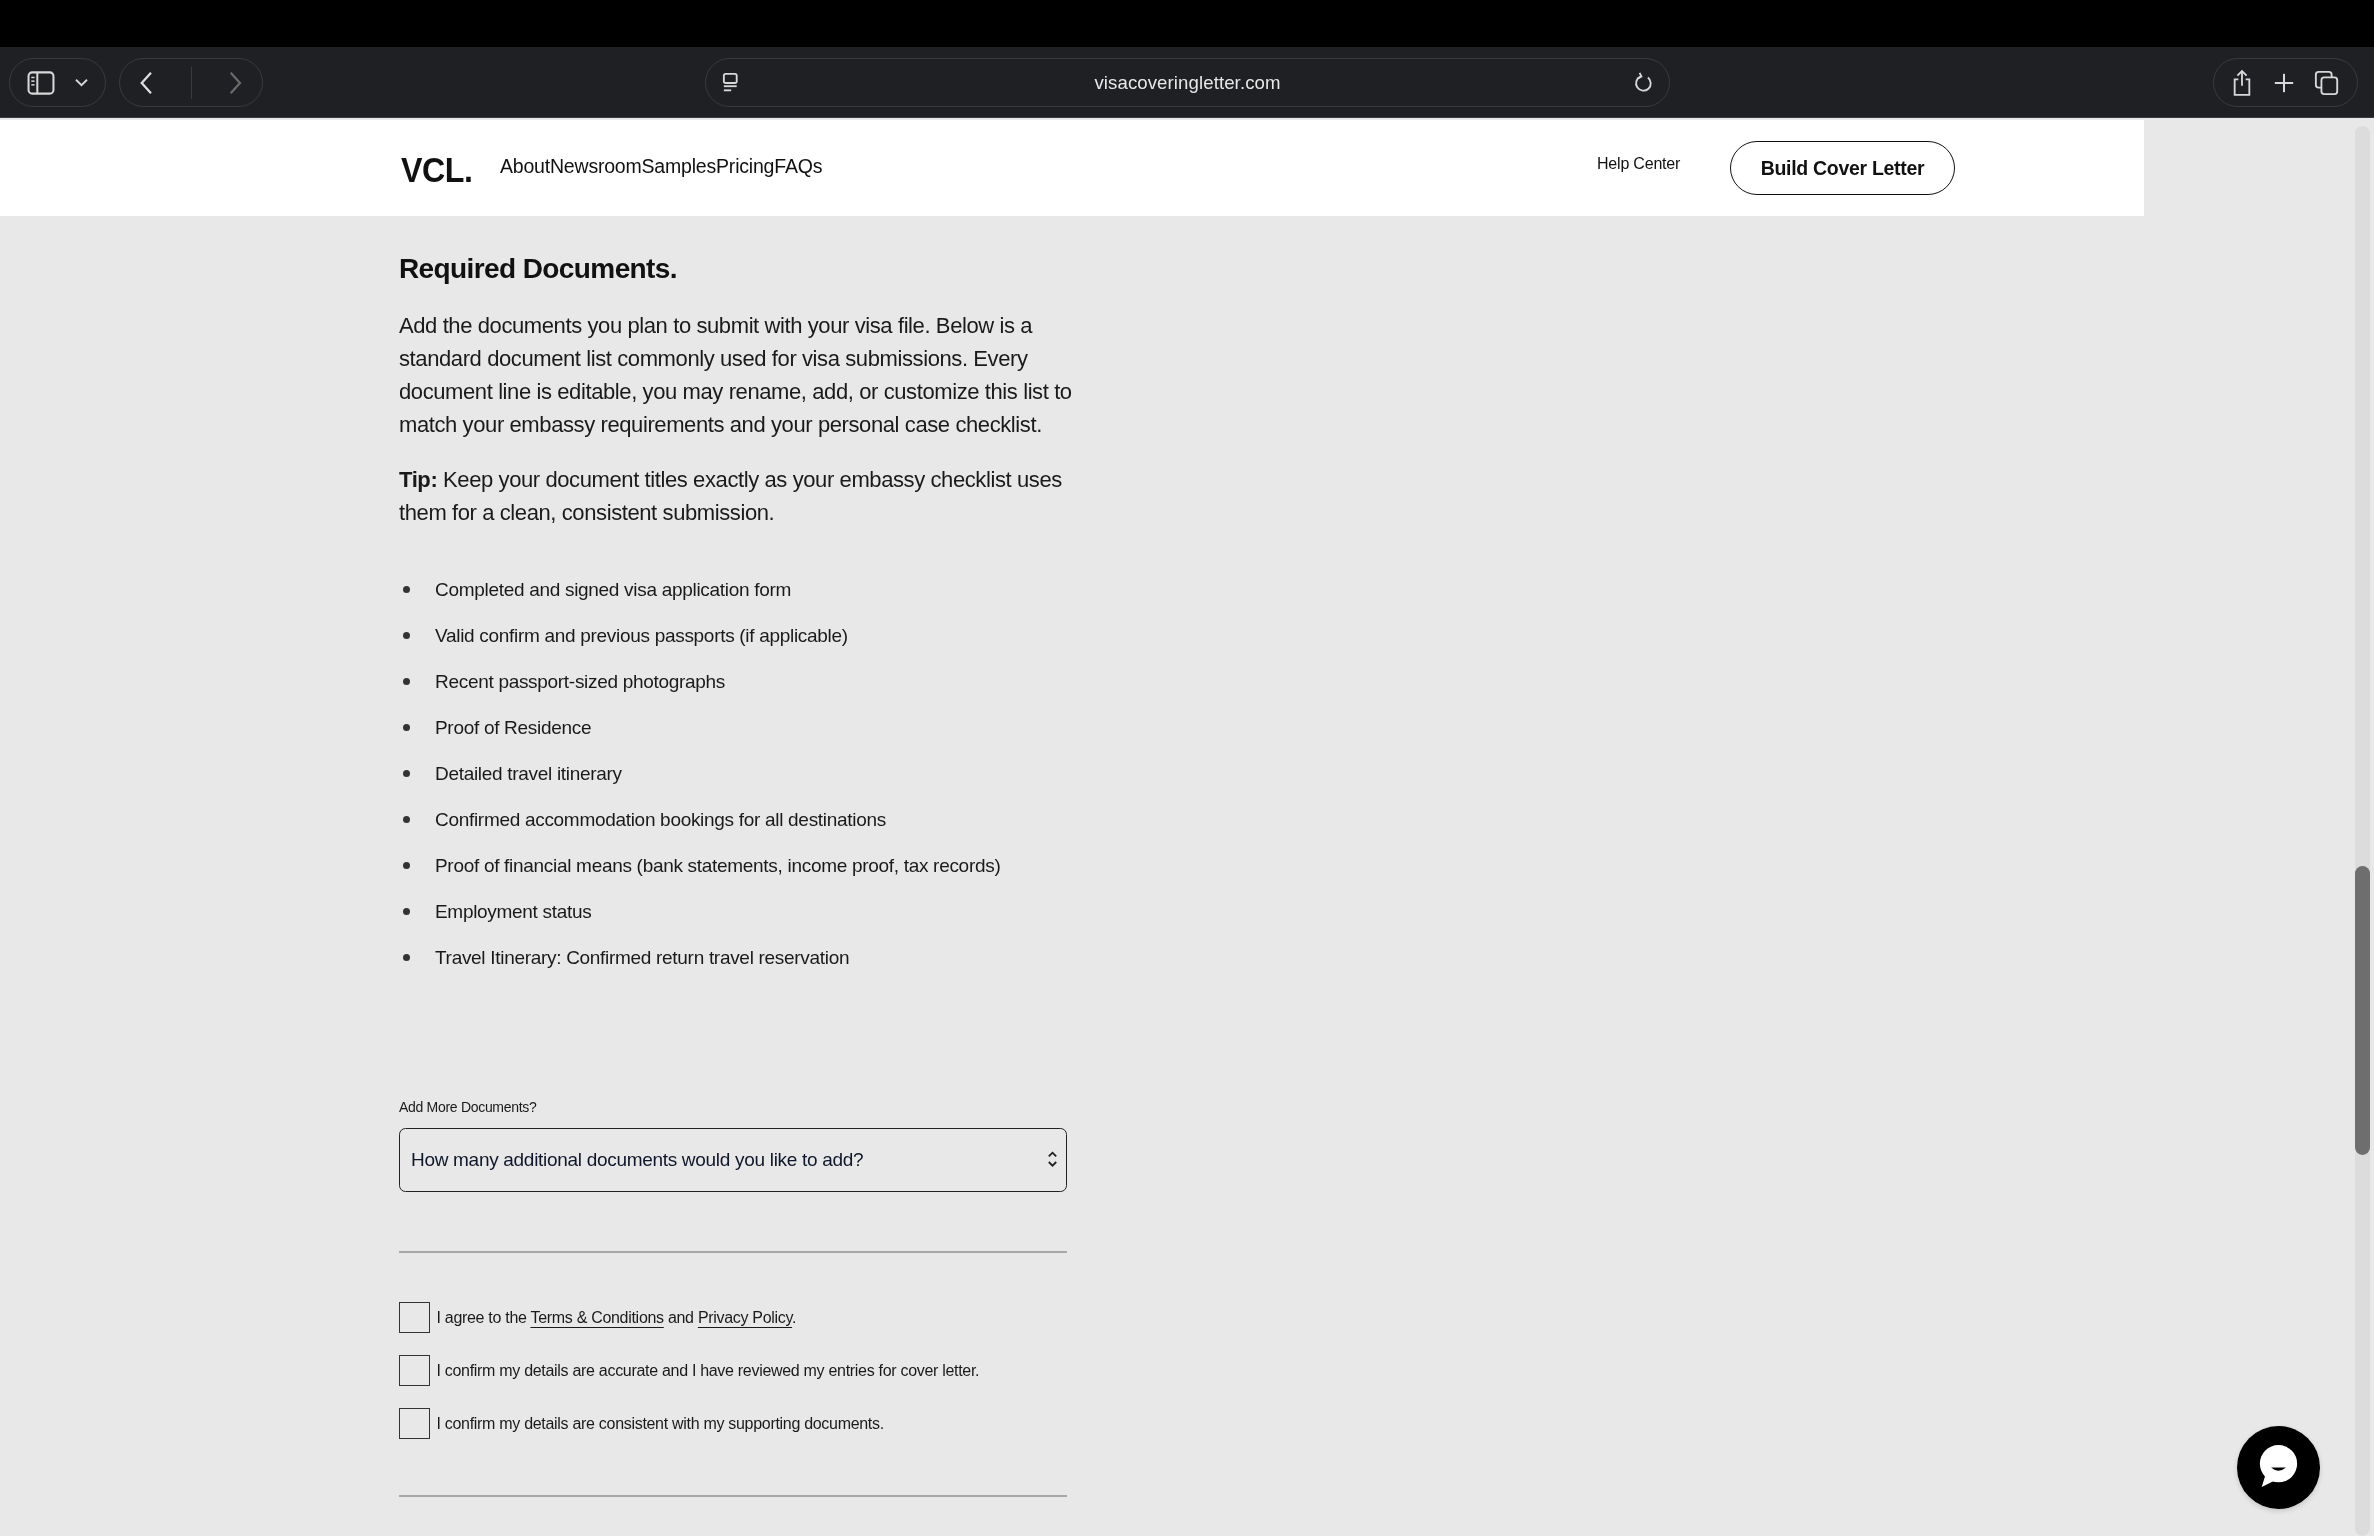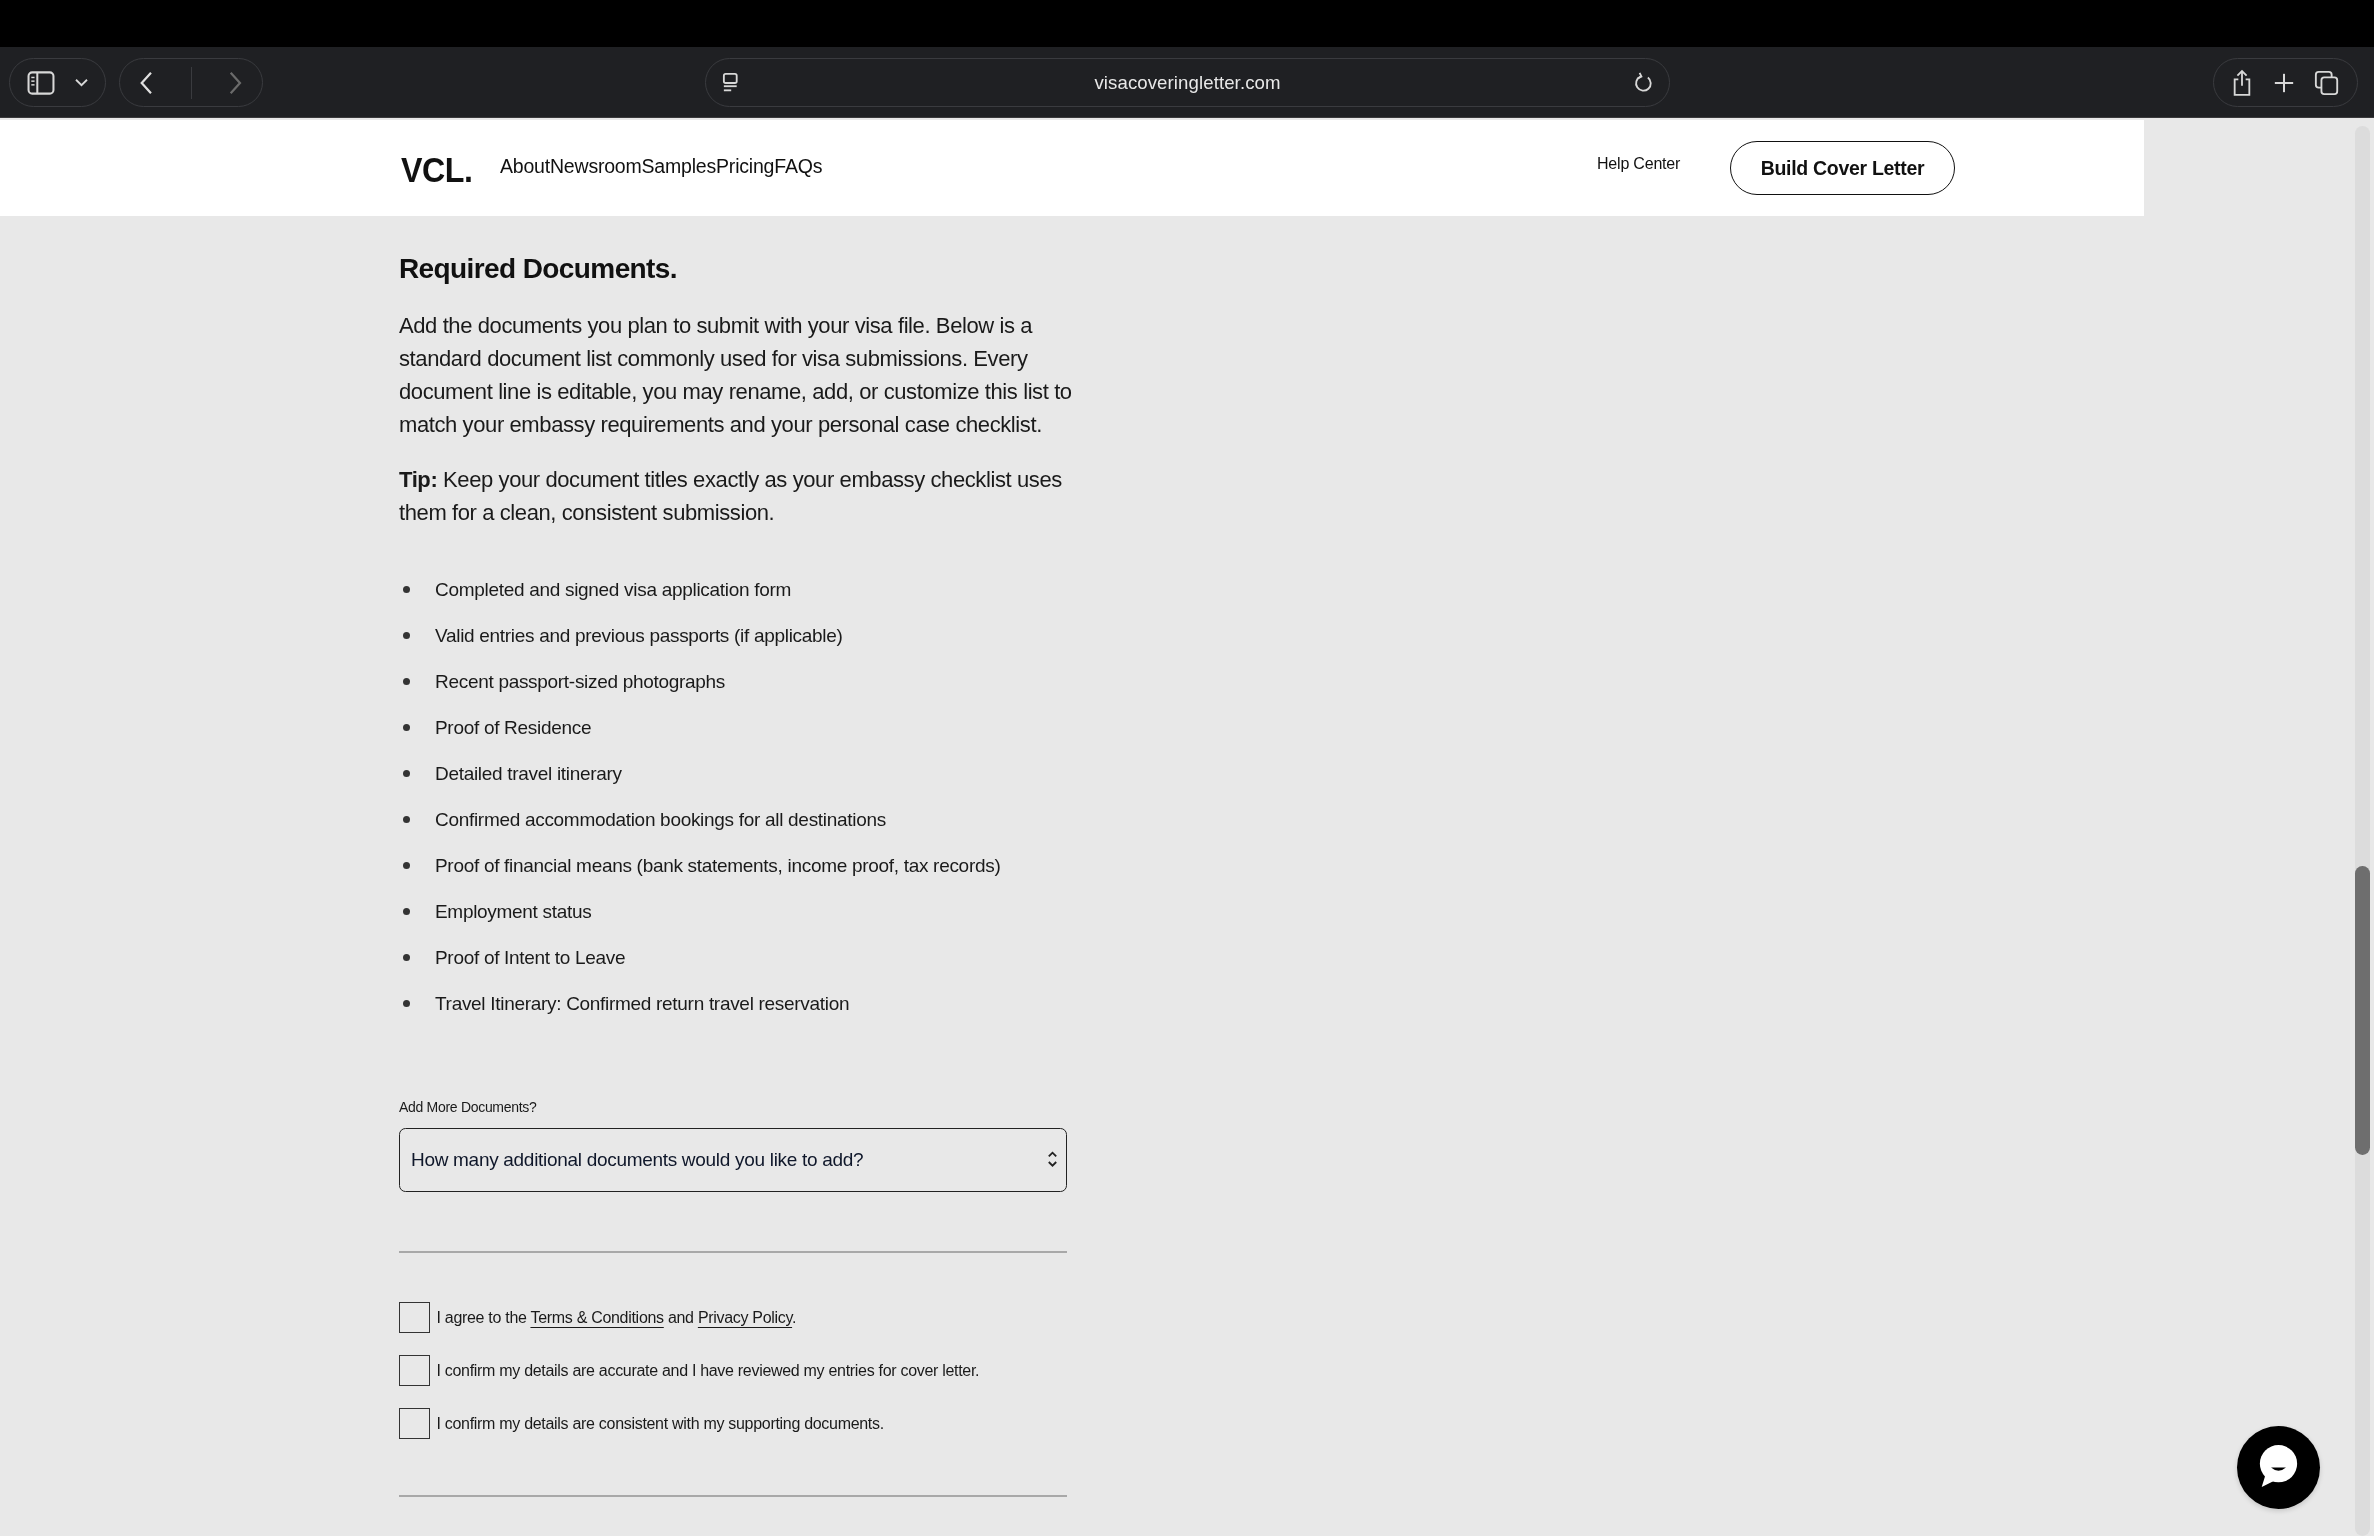--- a/index.html
+++ b/index.html
@@ -150,21 +150,21 @@
   <p class="intro">Add the documents you plan to submit with your visa file. Below is a standard document list commonly used for visa submissions. Every document line is editable, you may rename, add, or customize this list to match your embassy requirements and your personal case checklist.</p>
   <p class="tip"><b>Tip:</b><span> Keep your document titles exactly as your embassy checklist uses them for a clean, consistent submission.</span></p>
 
   <ul class="doc-list">
     <li>
         <span class="bullet"></span>
         <span class="txt">Completed and signed visa application form</span>
       </li>
     <li>
         <span class="bullet"></span>
-        <span class="txt">Valid entries and previous passports (if applicable)</span>
+        <span class="txt">Valid confirm and previous passports (if applicable)</span>
       </li>
     <li>
         <span class="bullet"></span>
         <span class="txt">Recent passport-sized photographs</span>
       </li>
     <li>
         <span class="bullet"></span>
         <span class="txt">Proof of Residence</span>
       </li>
     <li>
@@ -175,24 +175,20 @@
         <span class="bullet"></span>
         <span class="txt">Confirmed accommodation bookings for all destinations</span>
       </li>
     <li>
         <span class="bullet"></span>
         <span class="txt">Proof of financial means (bank statements, income proof, tax records)</span>
       </li>
     <li>
         <span class="bullet"></span>
         <span class="txt">Employment status</span>
-      </li>
-    <li>
-        <span class="bullet"></span>
-        <span class="txt">Proof of Intent to Leave</span>
       </li>
     <li>
         <span class="bullet"></span>
         <span class="txt">Travel Itinerary: Confirmed return travel reservation</span>
       </li>
   </ul>
 
   <label class="add-label">Add More Documents?</label>
   <div class="select-box">
     <span class="val">How many additional documents would you like to add?</span>

